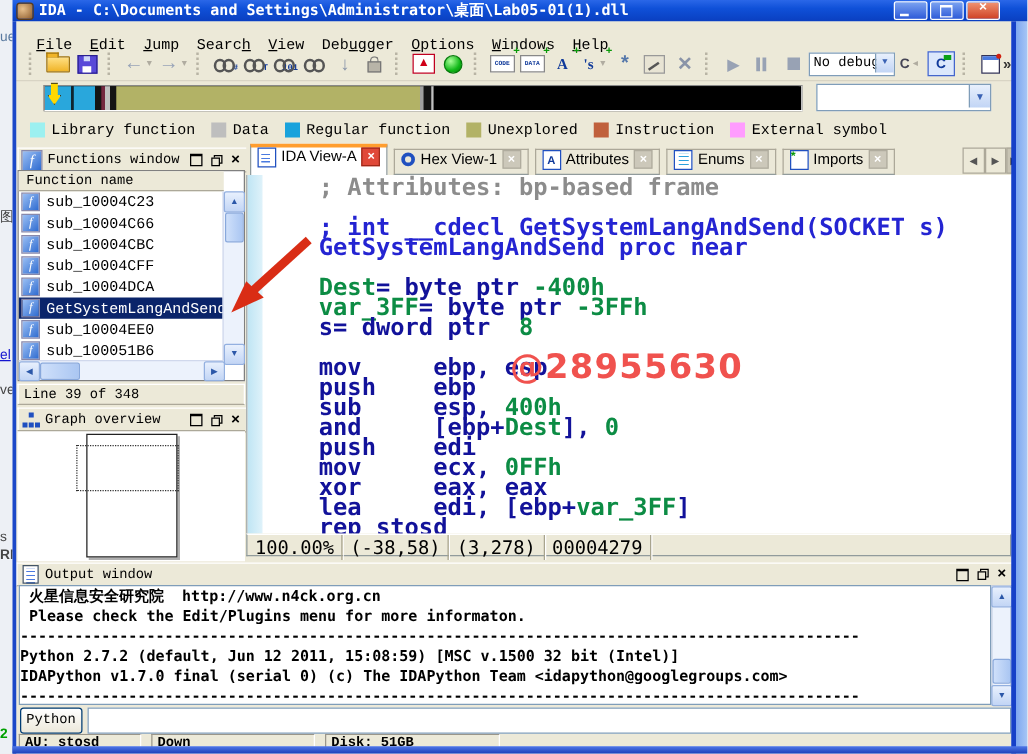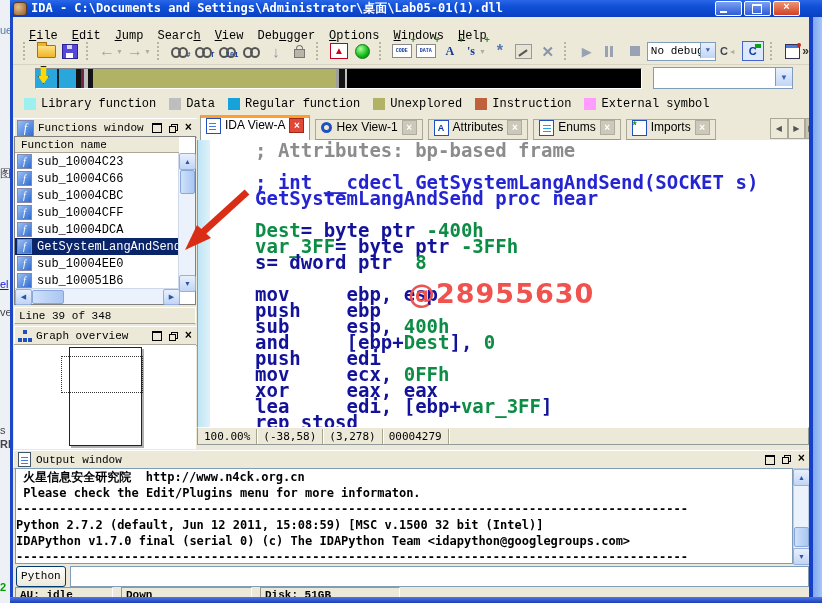--- a/index.html
+++ b/index.html
@@ -168,21 +168,21 @@
 
   
   .disasm{left:197px;top:140px;width:612px;height:287px;background:#fff;border-left:1px solid #919B9C;box-sizing:border-box;overflow:hidden;}
   .code-margin{position:absolute;left:0;top:0;width:12px;height:100%;background:linear-gradient(to right,#bfe5f4,#dff2fa);}
   .code{position:absolute;left:17px;top:2px;font-family:"DejaVu Sans Mono",monospace;font-weight:bold;font-size:19px;line-height:16px;margin-left:40px;}
   .code-line{white-space:pre;}
   .tk-gray{color:#8c8c8c;} .tk-blue{color:#2424d2;} .tk-navy{color:#12129a;} .tk-green{color:#0c8c44;}
   .watermark{left:408px;top:278px;font-family:"DejaVu Sans",sans-serif;font-weight:bold;font-size:27px;color:#F0524E;z-index:20;letter-spacing:1px;}
   .anno-arrow{left:175px;top:184px;width:86px;height:76px;z-index:30;}
   .dis-status{left:197px;top:427px;width:612px;height:18px;background:#ECE9D8;border:1px solid #919B9C;border-top-color:#fff;
-    display:flex;align-items:flex-end;font-family:"DejaVu Sans Mono",monospace;font-size:11px;box-sizing:border-box;}
+    display:flex;align-items:flex-start;font-family:"DejaVu Sans Mono",monospace;font-size:15px;box-sizing:border-box;}
   .dstat-seg{padding:1px 6px;border-right:1px solid #a8a48e;box-shadow:1px 0 0 #fff;white-space:nowrap;}
 
   
   .out-title{left:13px;top:450px;width:796px;height:17px;}
   .out-area{left:15px;top:468px;width:778px;height:96px;background:#fff;border:1px solid #7F9DB9;box-sizing:border-box;overflow:hidden;}
   .out-line{white-space:pre;font-family:"DejaVu Sans Mono",monospace;font-weight:bold;font-size:12px;line-height:16px;color:#000;}
   .out-vscroll{left:793px;top:468px;width:16px;height:96px;background:#ECF2FC;border:1px solid #c0cce0;box-sizing:border-box;}
   .py-row{left:13px;top:565px;width:796px;height:22px;display:flex;align-items:center;}
   .py-btn{margin-left:3px;width:48px;height:19px;background:linear-gradient(#ffffff,#ece8da);border:1px solid #003C74;border-radius:3px;
     font-family:"Liberation Mono",monospace;font-size:11px;display:flex;align-items:center;justify-content:center;}
@@ -540,17 +540,17 @@
   <span class="sbtn" style="top:0;left:-1px;">▲</span>
   <span class="sthumb" style="top:58px;left:0;height:18px;"></span>
   <span class="sbtn" style="top:79px;left:-1px;">▼</span>
 </div>
 <div class="abs py-row">
   <span class="py-btn">Python</span>
   <input class="py-input" value="" style="">
 </div>
 
 <div class="abs statusbar">
-  <span class="sb-cell" style="width:98px;">AU: idle</span>
+  <span class="sb-cell" style="width:98px;">AU: stosd</span>
   <span class="sb-cell" style="width:131px;">Down</span>
   <span class="sb-cell" style="width:140px;">Disk: 51GB</span>
 </div>
 <div class="abs border-bottom"></div>
 
 </body></html>

